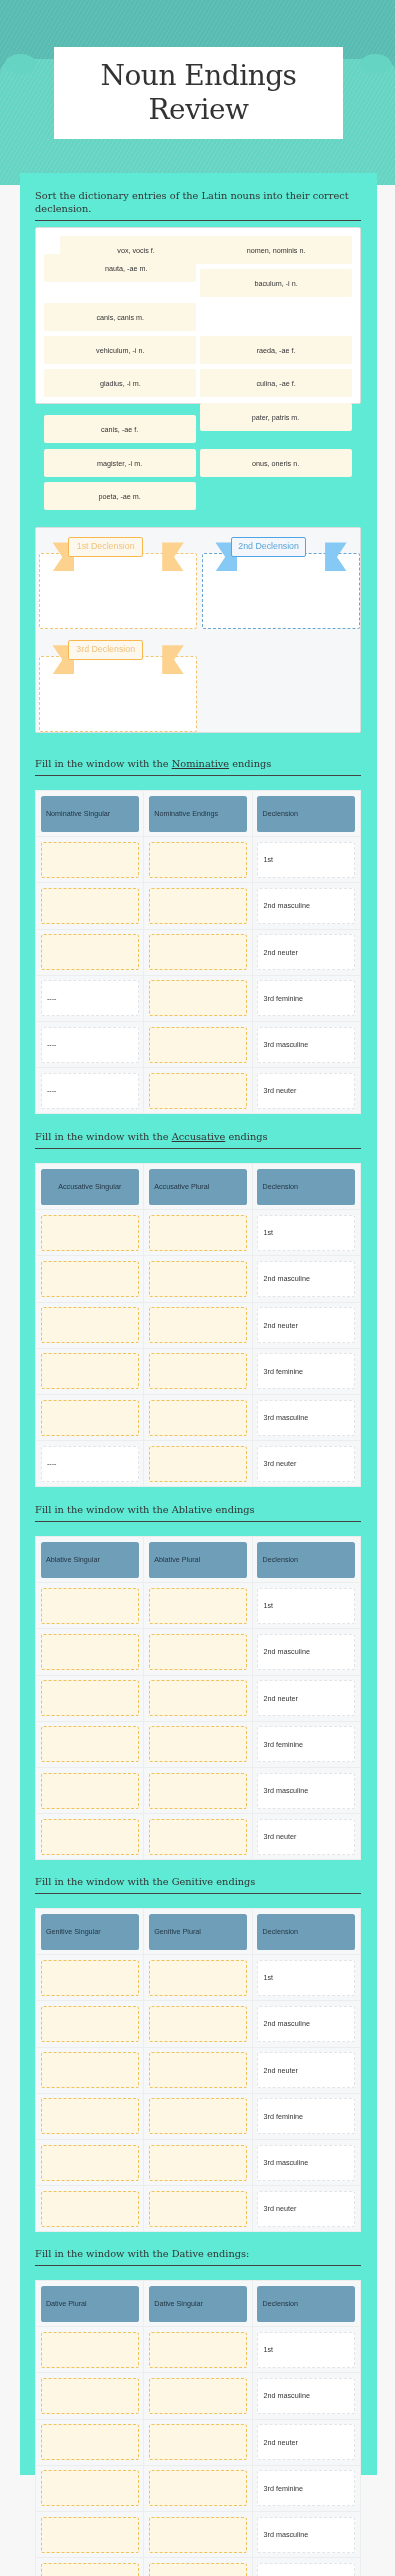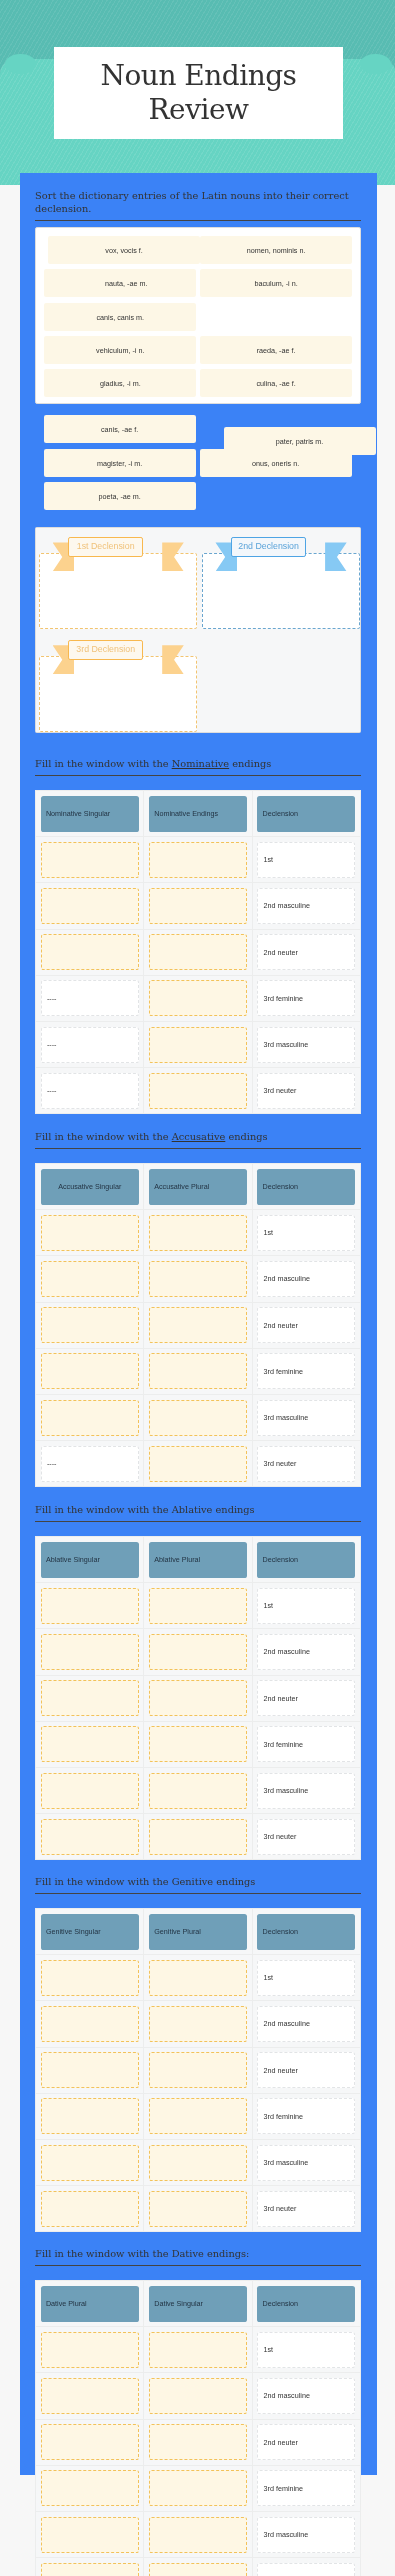--- a/index.html
+++ b/index.html
@@ -35,21 +35,21 @@
     position: absolute; left: 54px; top: 47px; width: 289px; height: 92px;
     background: #fff; display: flex; align-items: center; justify-content: center;
     text-align: center;
   }
   .title-box h1 {
     font-family: "DejaVu Serif", serif; font-weight: normal;
     font-size: 28px; line-height: 34px; color: #333; letter-spacing: -0.5px;
   }
   .card {
     position: absolute; left: 19.6px; top: 173px; width: 357px; height: 2302px;
-    background: #3b82f6;
+    background: #5eead4;
   }
   .section-heading {
     position: absolute; left: 15.5px; width: 326px;
     font-family: "DejaVu Serif", serif; font-size: 9.8px; line-height: 13px; color: #333;
     border-bottom: 0.8px solid #444; padding-bottom: 5.2px;
   }
   .section-heading u { text-decoration: underline; }
   
   .bank {
     position: absolute; left: 15.5px; top: 54px; width: 326px; height: 177px;
@@ -123,33 +123,33 @@
       <span>Review</span>
     </h1>
   </div>
 </div>
 
 <div class="card">
 
   <div class="section-heading" style="top:15.5px;">Sort the dictionary entries of the Latin nouns into their correct declension.</div>
 
   <div class="bank">
-    <div class="chip" style="left:12px;top:8.2px;">vox, vocis f.</div>
+    <div class="chip" style="left:24px;top:8.2px;">vox, vocis f.</div>
     <div class="chip" style="left:164px;top:8.2px;">nomen, nominis n.</div>
-    <div class="chip" style="left:8.2px;top:41px;padding-left:12px;">nauta, -ae m.</div>
+    <div class="chip" style="left:8.2px;top:26px;padding-left:12px;">nauta, -ae m.</div>
     <div class="chip" style="left:164px;top:41px;">baculum, -i n.</div>
     <div class="chip" style="left:8.2px;top:75px;">canis, canis m.</div>
     <div class="chip" style="left:8.2px;top:108px;">vehiculum, -i n.</div>
     <div class="chip" style="left:164px;top:108px;">raeda, -ae f.</div>
     <div class="chip" style="left:8.2px;top:141px;">gladius, -i m.</div>
     <div class="chip" style="left:164px;top:141px;">culina, -ae f.</div>
   </div>
 
   <div class="chip" style="left:24px;top:242px;">canis, -ae f.</div>
-  <div class="chip" style="left:180px;top:254px;margin-left:24px;">pater, patris m.</div>
+  <div class="chip" style="left:180px;top:230px;">pater, patris m.</div>
   <div class="chip" style="left:24px;top:276px;">magister, -i m.</div>
   <div class="chip" style="left:180px;top:276px;">onus, oneris n.</div>
   <div class="chip" style="left:24px;top:309px;">poeta, -ae m.</div>
 
   <div class="zones">
     <div class="zone orange" style="left:3.1px;top:5.2px;">
       <div class="drop"></div>
       <div class="ribbon-tail left"></div>
       <div class="ribbon-tail right"></div>
       <div class="ribbon-label">1st Declension</div>

